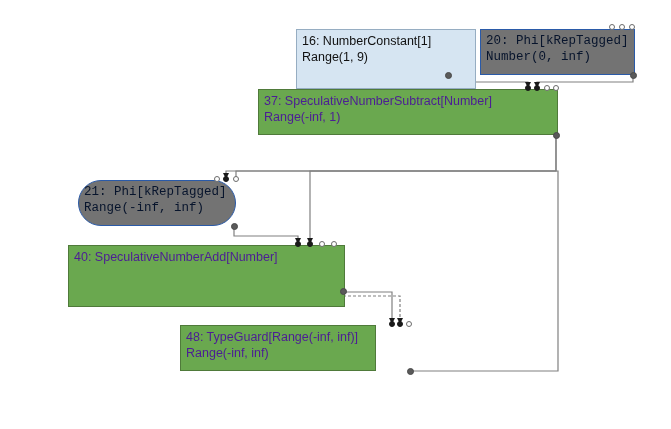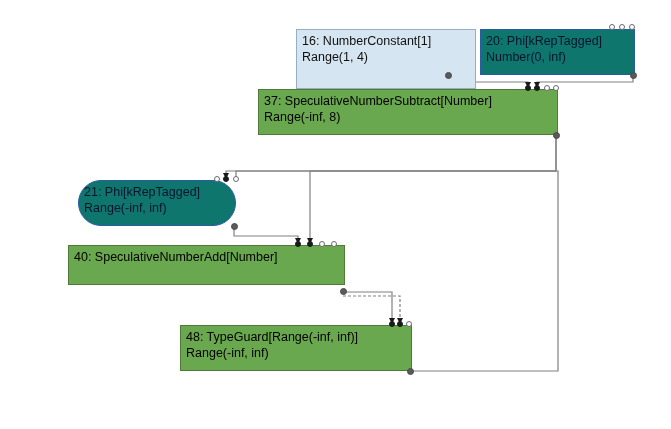--- a/index.html
+++ b/index.html
@@ -39,26 +39,27 @@
     color: #111111;
     white-space: nowrap;
     z-index: 5;
   }
   .node-line {
     display: block;
   }
   .node.fill-green {
     background: #6aa84f;
     border-color: #4f7a3a;
-    color: #000000;
+    color: #4c1d95;
   }
   .node.fill-blue {
-    background: #0f766e;
+    background: #737373;
     border-color: #2a5aa8;
     color: #07142c;
+    font-family: Liberation Mono, monospace;
   }
   .node.fill-lightblue {
     background: #d6e5f2;
     border-color: #96adc2;
     color: #111111;
   }
   .port {
     position: absolute;
     width: 6px;
     height: 6px;
@@ -113,62 +114,62 @@
       <polygon points="310,244 307,238 313,238"></polygon>
       <polygon points="298,244 295,238 301,238"></polygon>
       <polygon points="226,179 223,173 229,173"></polygon>
       <polygon points="392,324 389,318 395,318"></polygon>
       <polygon points="400,324 397,318 403,318"></polygon>
     </g>
   </svg>
 
   <div class="node fill-lightblue" style="left:280px; top:29px; width:180px; height:60px;margin-left:16px;">
     <span class="node-line">16: NumberConstant[1]</span>
-    <span class="node-line">Range(1, 4)</span>
+    <span class="node-line">Range(1, 9)</span>
   </div>
   <span class="port out" style="left:445px; top:72px;"></span>
 
   <div class="node fill-blue" style="left:480px; top:29px; width:155px; height:46px;">
     <span class="node-line">20: Phi[kRepTagged]</span>
     <span class="node-line">Number(0, inf)</span>
   </div>
   <span class="port hollow" style="left:609px; top:24px;"></span>
   <span class="port hollow" style="left:619px; top:24px;"></span>
   <span class="port hollow" style="left:629px; top:24px;"></span>
   <span class="port out" style="left:630px; top:72px;"></span>
 
   <div class="node fill-green" style="left:258px; top:89px; width:300px; height:46px;">
     <span class="node-line">37: SpeculativeNumberSubtract[Number]</span>
-    <span class="node-line">Range(-inf, 8)</span>
+    <span class="node-line">Range(-inf, 1)</span>
   </div>
   <span class="port filled" style="left:525px; top:85px;"></span>
   <span class="port filled" style="left:534px; top:85px;"></span>
   <span class="port hollow" style="left:544px; top:85px;"></span>
   <span class="port hollow" style="left:553px; top:85px;"></span>
   <span class="port out" style="left:553px; top:132px;"></span>
 
   <div class="node fill-blue" style="left:78px; top:180px; width:158px; height:46px;border-radius:23px;">
     <span class="node-line">21: Phi[kRepTagged]</span>
     <span class="node-line">Range(-inf, inf)</span>
   </div>
   <span class="port hollow" style="left:214px; top:176px;"></span>
   <span class="port filled" style="left:223px; top:176px;"></span>
   <span class="port hollow" style="left:233px; top:176px;"></span>
   <span class="port out" style="left:231px; top:223px;"></span>
 
-  <div class="node fill-green" style="left:68px; top:245px; width:277px; height:40px;">
+  <div class="node fill-green" style="left:68px; top:245px; width:277px; height:62px;">
     <span class="node-line">40: SpeculativeNumberAdd[Number]</span>
   </div>
   <span class="port filled" style="left:295px; top:241px;"></span>
   <span class="port filled" style="left:307px; top:241px;"></span>
   <span class="port hollow" style="left:319px; top:241px;"></span>
   <span class="port hollow" style="left:331px; top:241px;"></span>
   <span class="port out" style="left:340px; top:288px;"></span>
 
-  <div class="node fill-green" style="left:180px; top:325px; width:232px; height:46px;">
+  <div class="node fill-green" style="left:180px; top:325px; width:196px; height:46px;">
     <span class="node-line">48: TypeGuard[Range(-inf, inf)]</span>
     <span class="node-line">Range(-inf, inf)</span>
   </div>
   <span class="port filled" style="left:389px; top:321px;"></span>
   <span class="port filled" style="left:397px; top:321px;"></span>
   <span class="port hollow" style="left:406px; top:321px;"></span>
   <span class="port out" style="left:407px; top:368px;"></span>
 
 </div>
 

